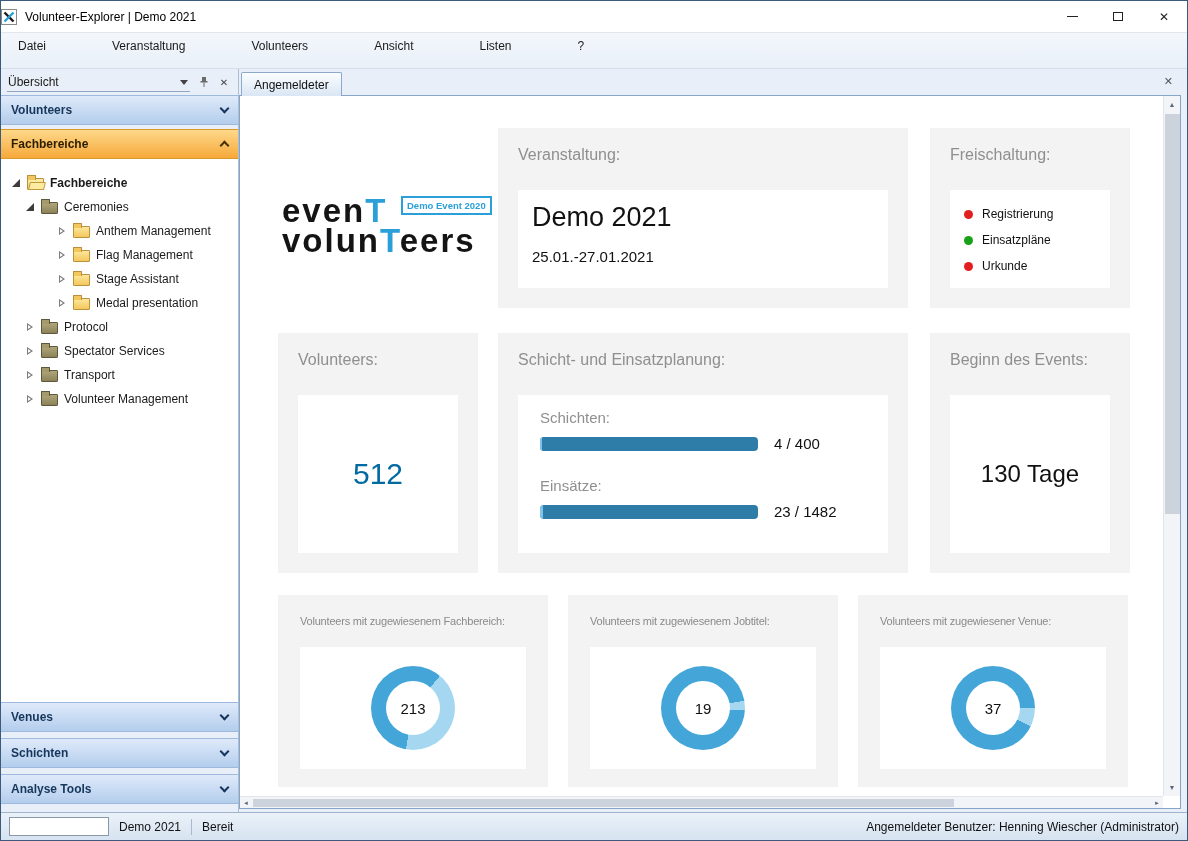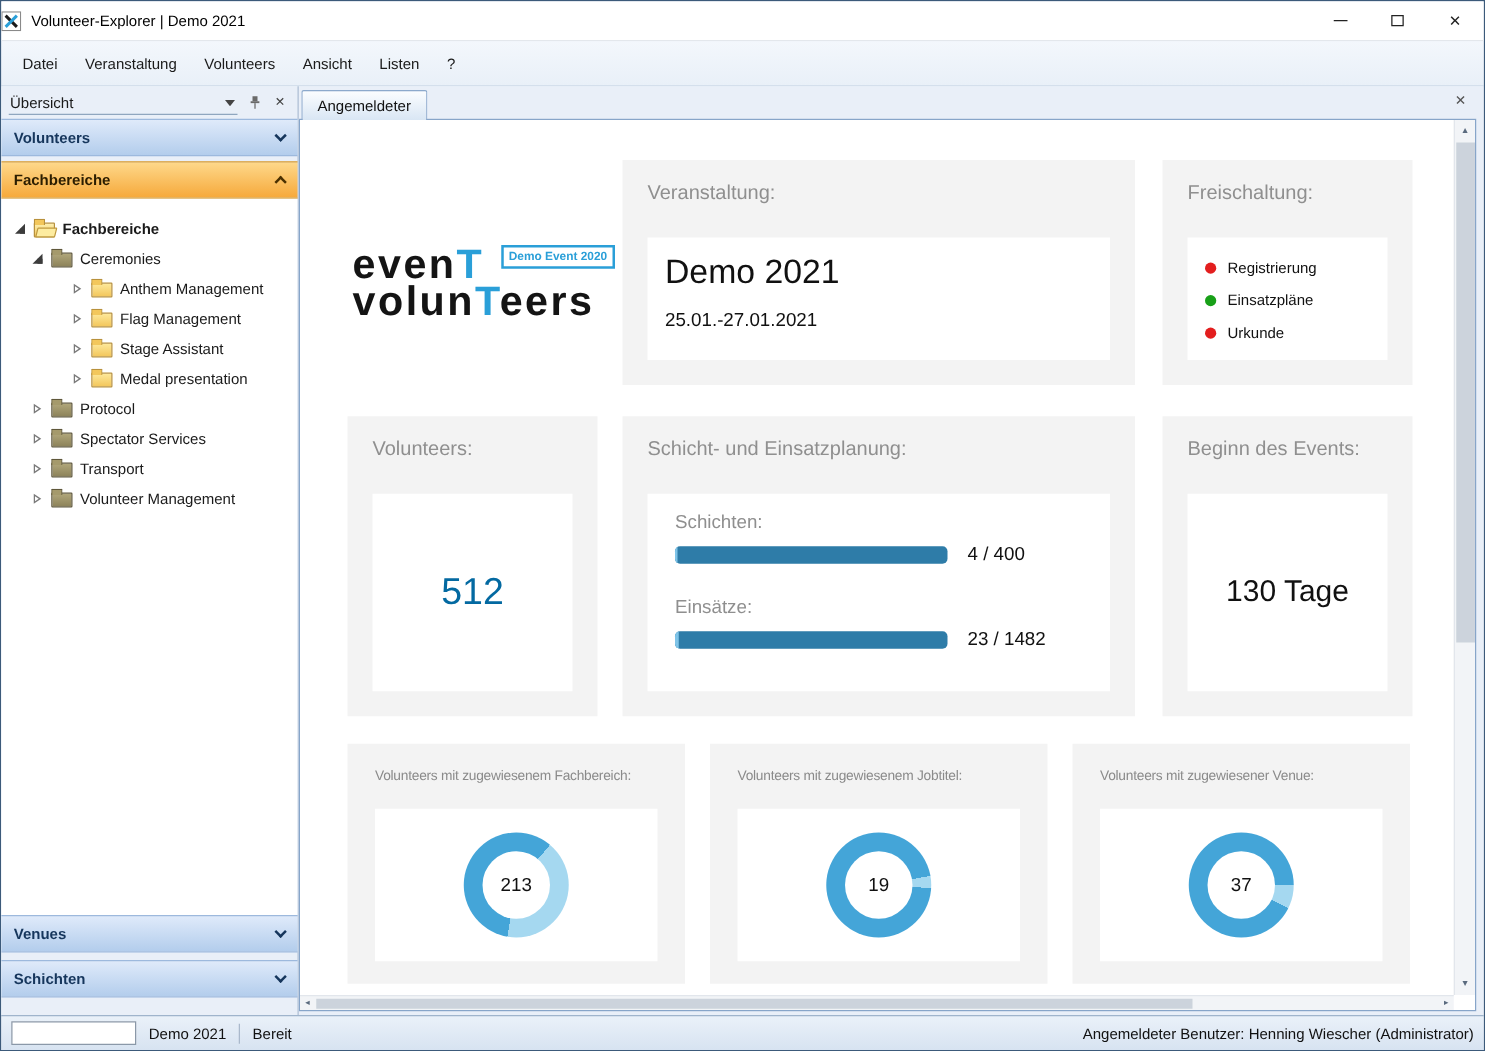--- a/index.html
+++ b/index.html
@@ -15,21 +15,21 @@
   .app-icon { width:16px; height:16px; margin-right:8px; display:flex; }
   .title-text { font-size:12px; color:#000; }
   .win-buttons { margin-left:auto; display:flex; height:100%; }
   .win-btn { width:46px; height:100%; display:flex; align-items:center; justify-content:center; }
   .glyph-min { width:11px; height:1px; background:#222; display:block; }
   .glyph-max { width:10px; height:9px; border:1px solid #222; display:block; }
   .glyph-close { font-size:12px; color:#222; line-height:1; }
 
   
   .menubar { height:36px; background:linear-gradient(#f3f7fc,#e9f0f8);
-             border-bottom:1px solid #d4dfec; display:flex; align-items:center; padding-left:6px; }
+             border-bottom:1px solid #d4dfec; display:flex; align-items:flex-start; padding-left:6px;gap:44px; }
   .menu-item { font-size:12px; color:#1a1a1a; padding:6px 11px; cursor:default; }
 
   
   .workspace { display:flex; height:743px; background:#e9eff8; }
 
   
   .sidebar { width:238px; flex:none; display:flex; flex-direction:column;
              background:#e9eff8; border-right:1px solid #aebfd3; }
   .sidebar-header { height:26px; display:flex; align-items:center; gap:6px;
                     padding:0 7px; position:relative; }
@@ -294,20 +294,24 @@
       <div class="group-header blue">
         <span>Venues</span>
         <span class="chev down"></span>
       </div>
       <div class="gap6"></div>
       <div class="group-header blue">
         <span>Schichten</span>
         <span class="chev down"></span>
       </div>
       <div class="gap6"></div>
+      <div class="group-header blue">
+        <span>Analyse Tools</span>
+        <span class="chev down"></span>
+      </div>
       <div class="sidebar-bottom-pad"></div>
     </div>
 
     <div class="main">
       <div class="tabstrip">
         <div class="tab">
           <span>Angemeldeter</span>
         </div>
         <span class="tab-close">✕</span>
       </div>

